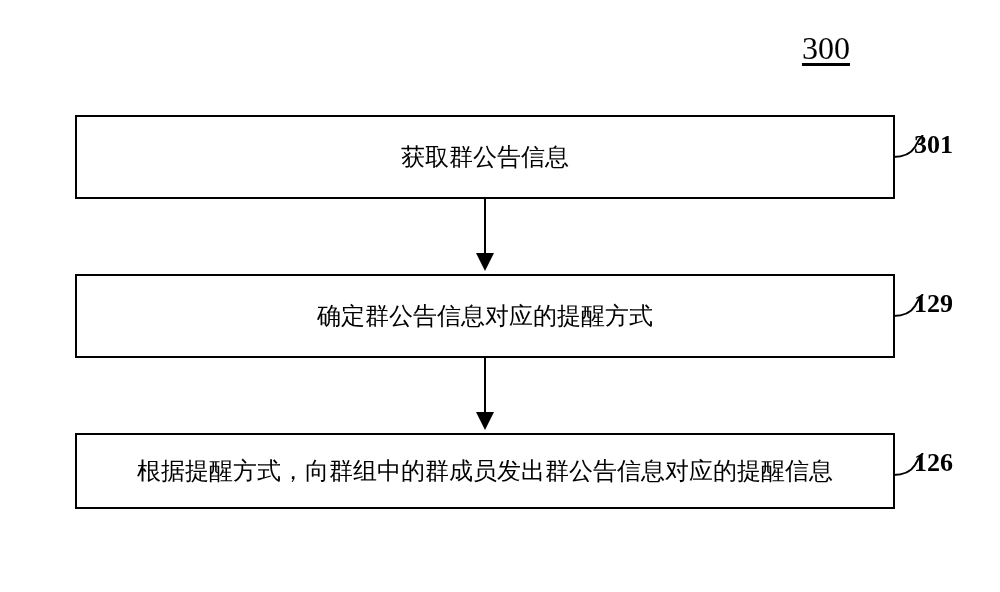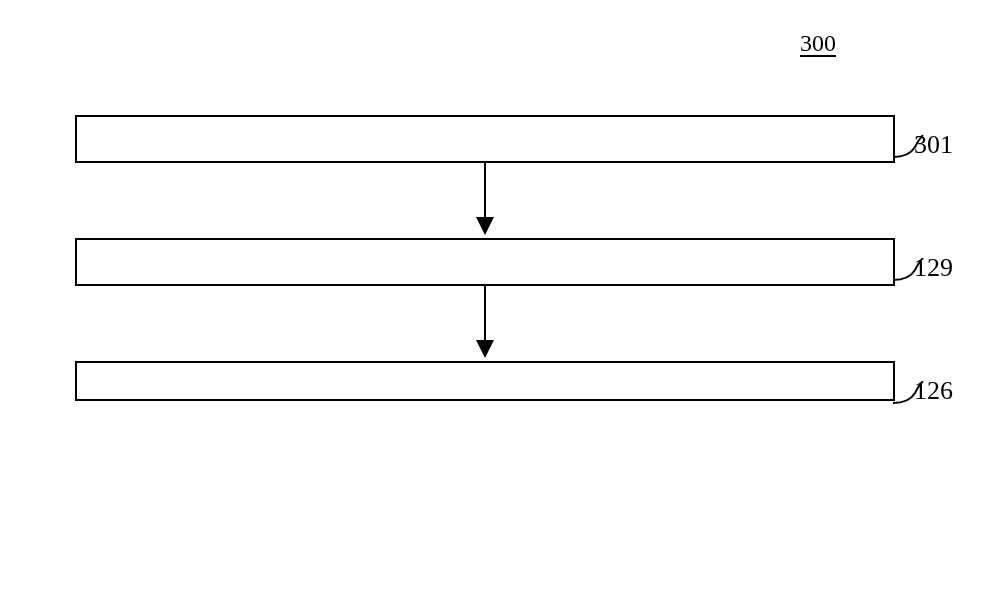--- a/index.html
+++ b/index.html
@@ -10,22 +10,22 @@
     body {
       width: 1000px;
       height: 592px;
       background: #ffffff;
       position: relative;
       font-family: "SimSun", "宋体", serif;
     }
     .diagram-label {
       position: absolute;
       top: 30px;
-      right: 164px;
-      font-size: 24px;
+      right: 150px;
+      font-size: 32px;
       text-decoration: underline;
       text-underline-offset: 4px;
     }
     .flowchart {
       position: absolute;
       left: 75px;
       top: 115px;
       width: 850px;
     }
     .step-box {
@@ -39,20 +39,21 @@
       background: #fff;
     }
     .step-box.single-line {
       padding: 22px 30px;
     }
     .step-number {
       position: absolute;
       right: -60px;
       top: 8px;
       font-size: 26px;
+      font-weight: bold;
     }
     .step-connector {
       position: absolute;
       right: -32px;
       top: 18px;
       width: 32px;
       height: 24px;
     }
     .arrow {
       width: 820px;
@@ -70,43 +71,46 @@
 
 <div class="diagram-label">300</div>
 
 <div class="flowchart">
 
   <div class="step-box single-line">
     <svg class="step-connector" viewBox="0 0 32 24">
       <path d="M 0 22 Q 16 22 22 12 Q 26 4 30 0" stroke="#000" stroke-width="2" fill="none"></path>
     </svg>
     <span class="step-number">301</span>
+    <span>获取群公告信息</span>
   </div>
 
   <div class="arrow">
     <svg width="30" height="75" viewBox="0 0 30 75">
       <line x1="15" y1="0" x2="15" y2="58" stroke="#000" stroke-width="2"></line>
       <polygon points="15,72 6,54 24,54" fill="#000"></polygon>
     </svg>
   </div>
 
   <div class="step-box single-line">
     <svg class="step-connector" viewBox="0 0 32 24">
       <path d="M 0 22 Q 16 22 22 12 Q 26 4 30 0" stroke="#000" stroke-width="2" fill="none"></path>
     </svg>
     <span class="step-number">129</span>
+    <span>确定群公告信息对应的提醒方式</span>
   </div>
 
   <div class="arrow">
     <svg width="30" height="75" viewBox="0 0 30 75">
       <line x1="15" y1="0" x2="15" y2="58" stroke="#000" stroke-width="2"></line>
       <polygon points="15,72 6,54 24,54" fill="#000"></polygon>
     </svg>
   </div>
 
   <div class="step-box">
     <svg class="step-connector" viewBox="0 0 32 24">
       <path d="M 0 22 Q 16 22 22 12 Q 26 4 30 0" stroke="#000" stroke-width="2" fill="none"></path>
     </svg>
     <span class="step-number">126</span>
+    <span>根据提醒方式，向群组中的群成员发出群公告信息对应的提醒信息</span>
   </div>
 
 </div>
 
 </body></html>

